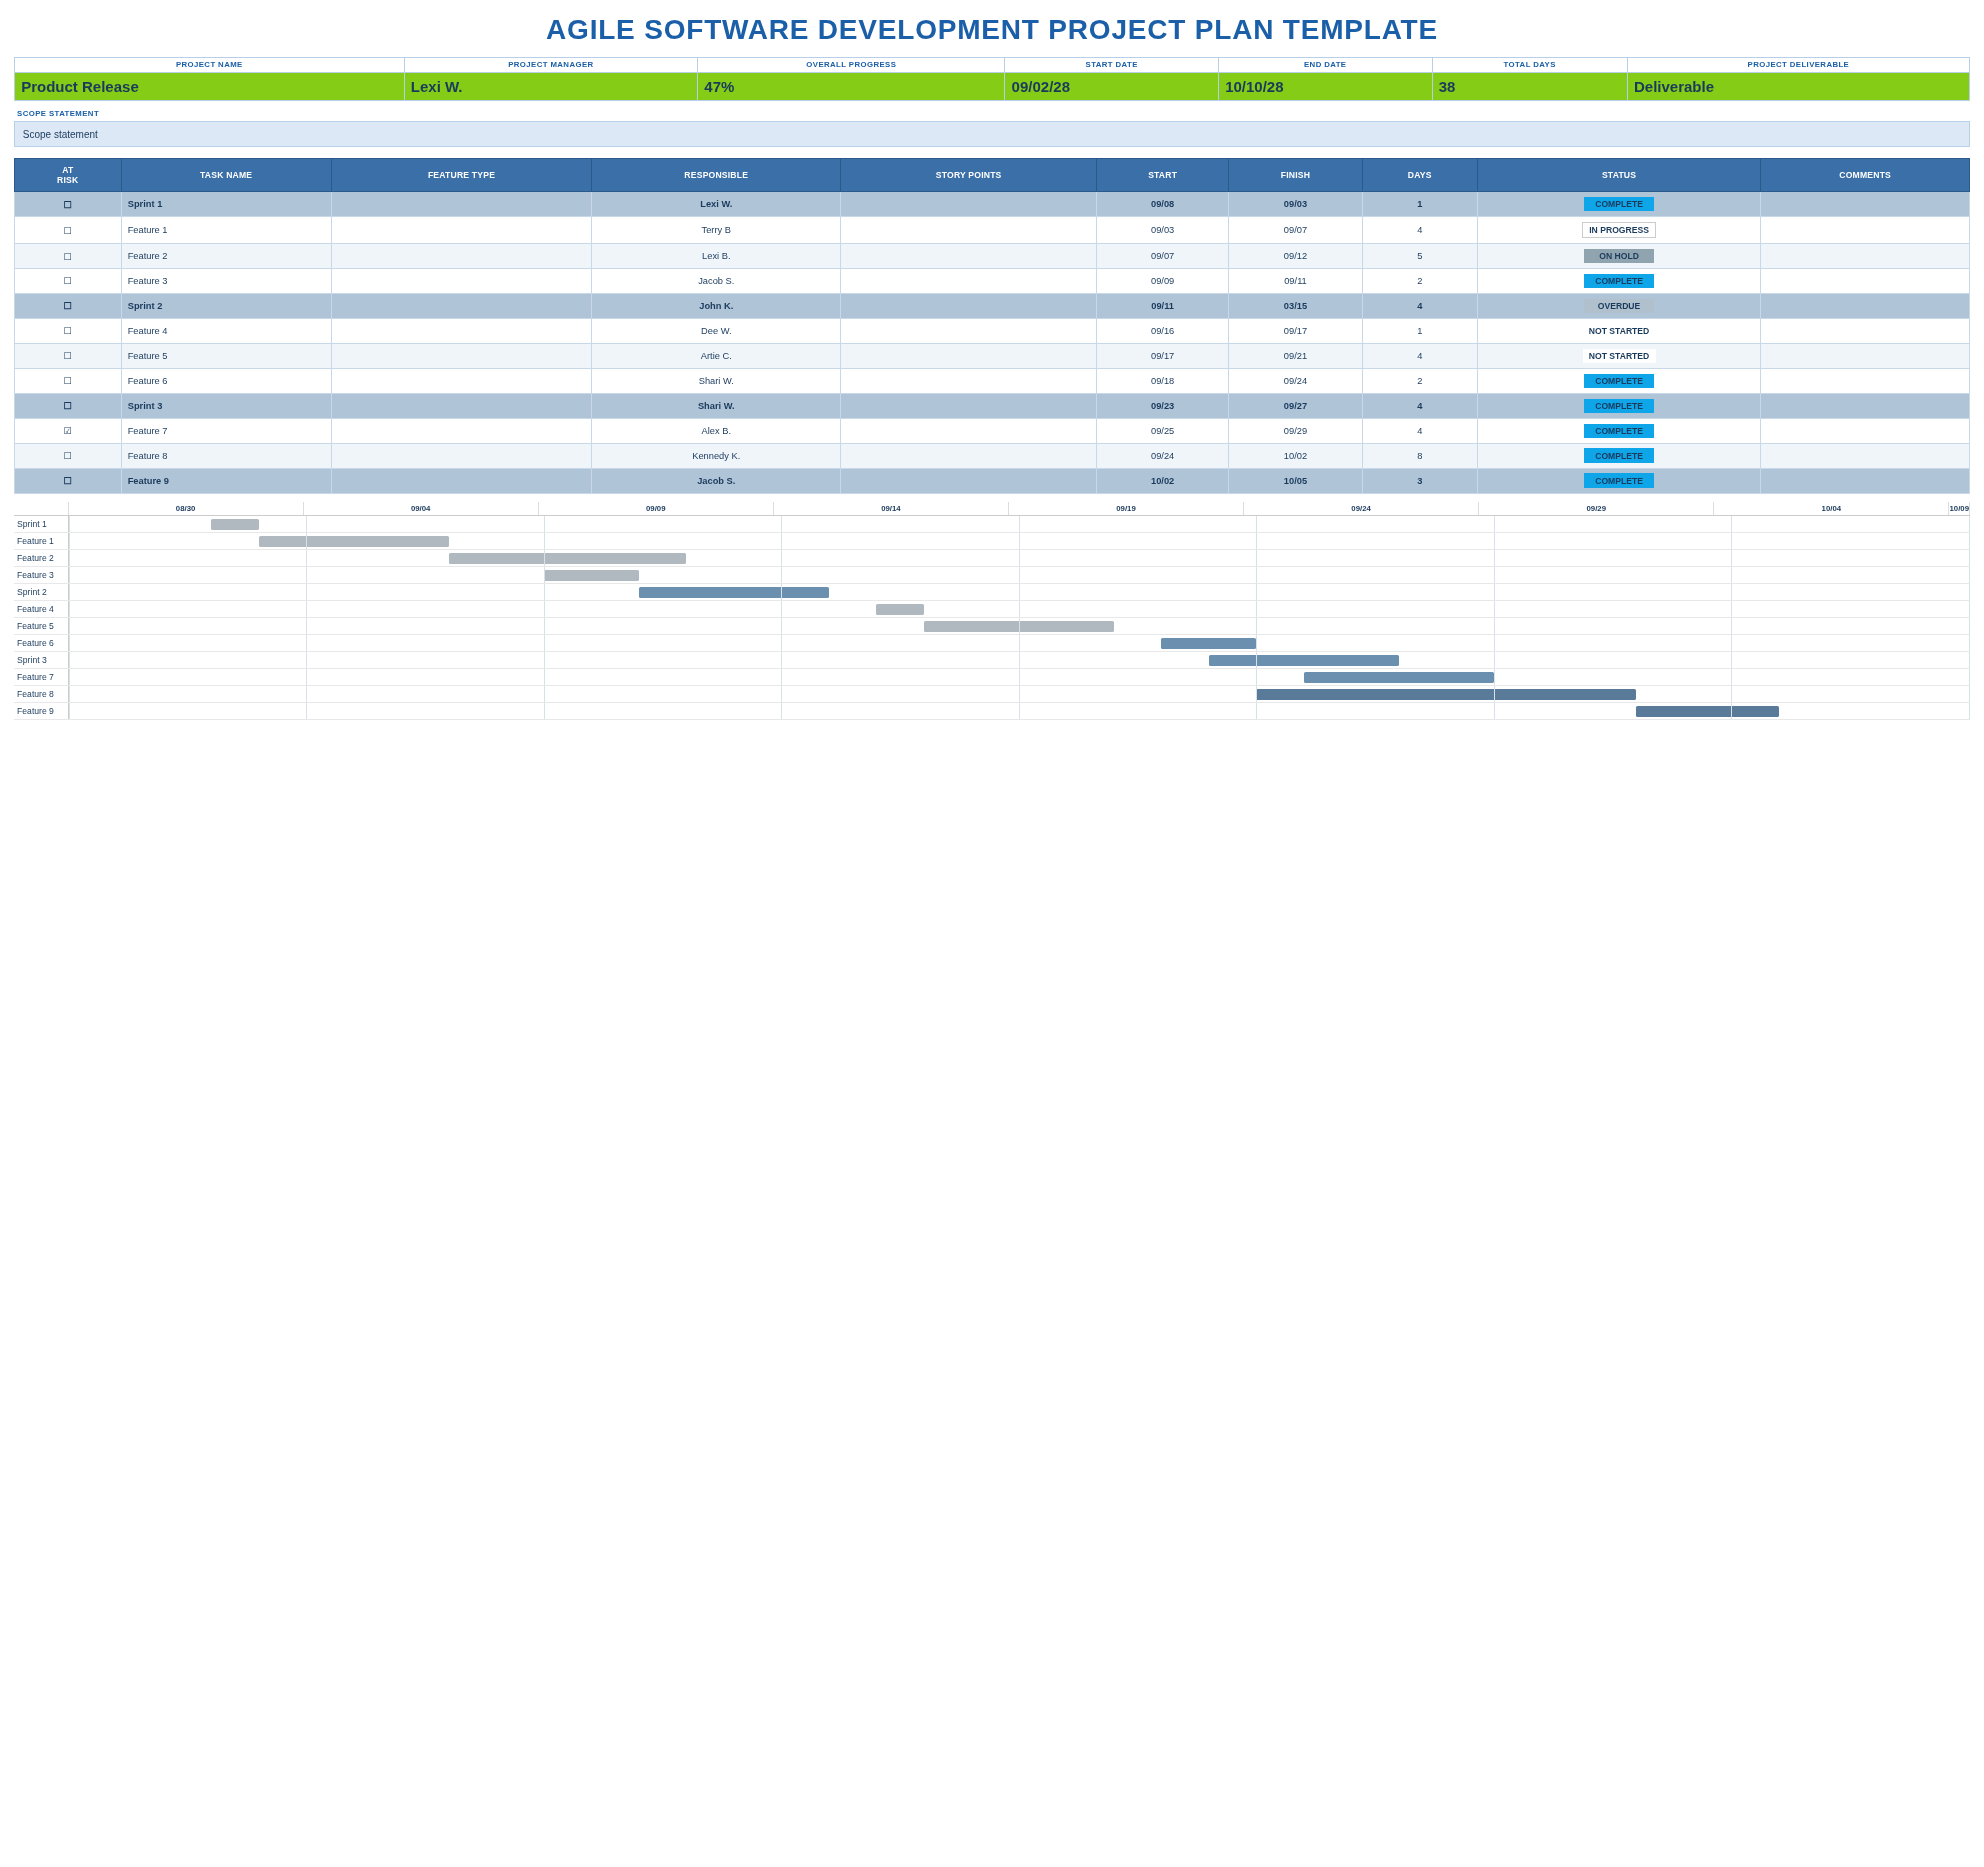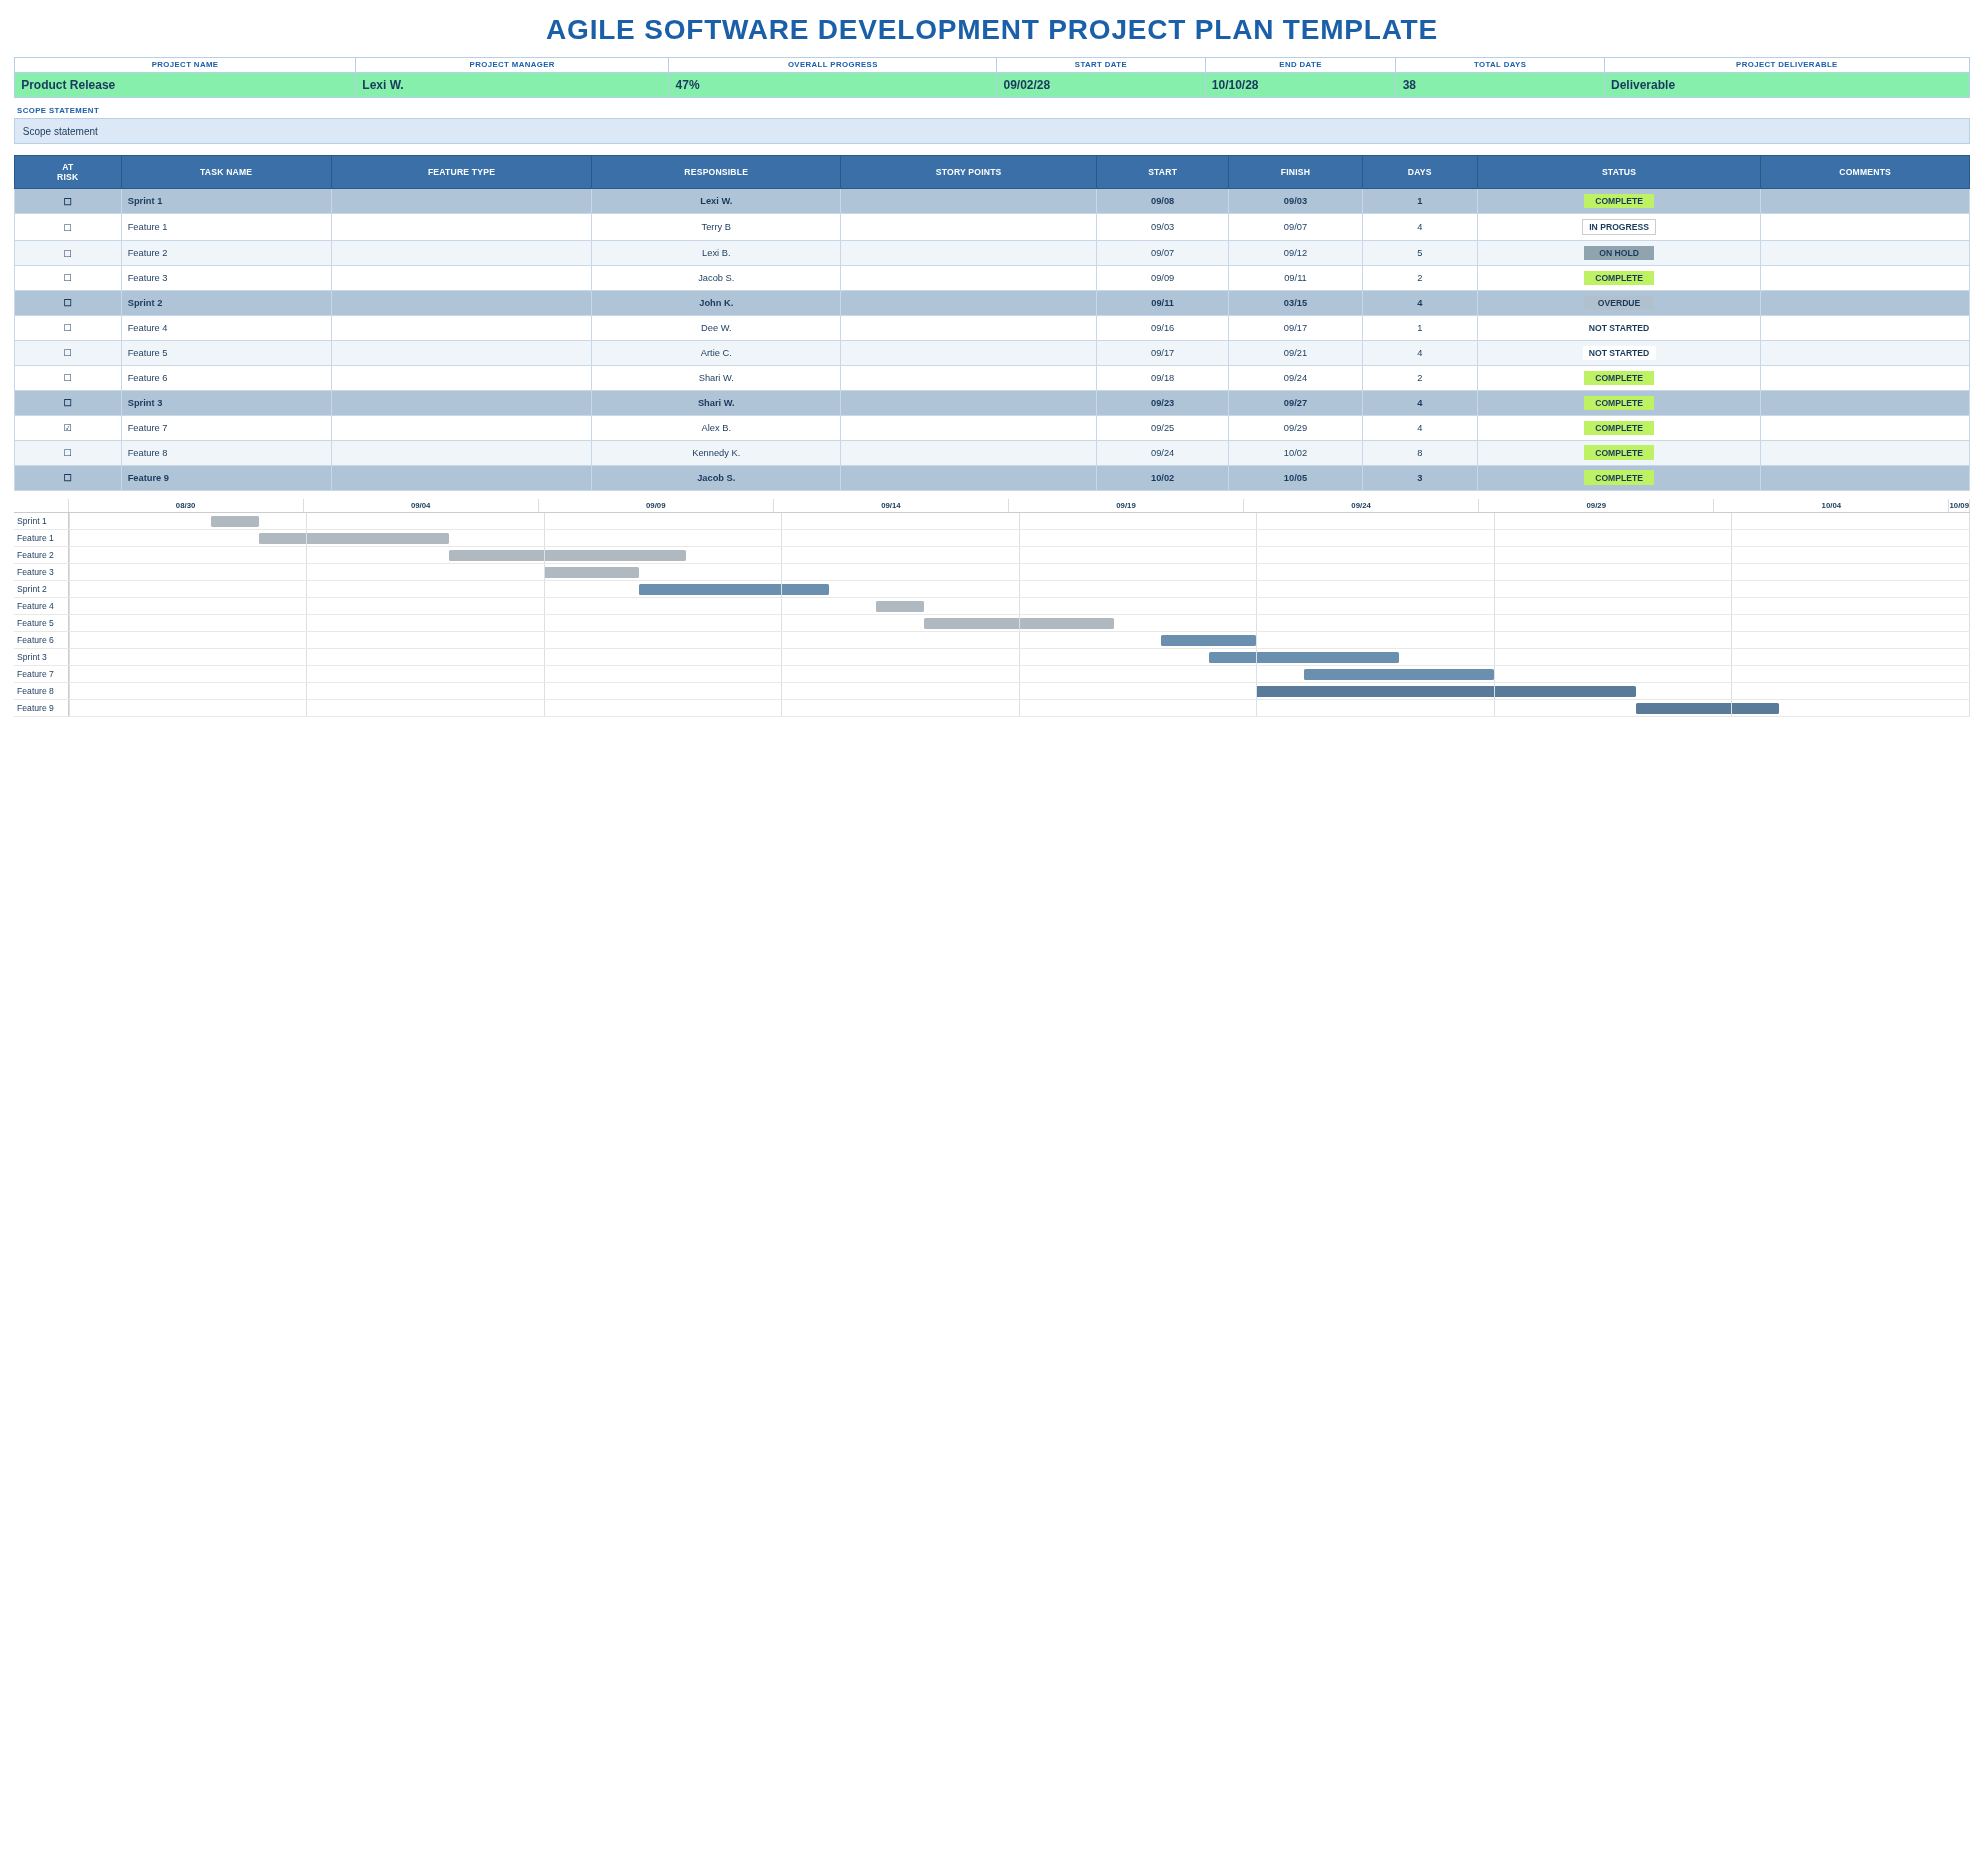--- a/index.html
+++ b/index.html
@@ -31,23 +31,23 @@
       background: #fff;
       color: #1a5fa8;
       font-size: 7.8px;
       font-weight: 700;
       text-transform: uppercase;
       padding: 2.3px 6.2px;
       border: 0.8px solid #b8cfe8;
       letter-spacing: 0.4px;
     }
     .project-info-table td {
-      background: #86efac;
+      background: #84cc16;
       color: #1a3a5c;
-      font-size: 12px;
+      font-size: 15px;
       font-weight: 600;
       padding: 5.4px 6.2px;
       border: 0.8px solid #b8cfe8;
     }
 
     
     .scope-label {
       color: #1a5fa8;
       font-size: 7.8px;
       font-weight: 700;
@@ -103,21 +103,21 @@
     }
 
     .status-badge {
       display: inline-block;
       padding: 2.3px 6.2px;
       font-size: 8.6px;
       font-weight: 700;
       text-align: center;
       min-width: 70px;
     }
-    .status-complete { background: #bef264; color: #1a3a5c; }
+    .status-complete { background: #0ea5e9; color: #1a3a5c; }
     .status-inprogress { background: #fff; color: #1a3a5c; border: 0.8px solid #ccc; }
     .status-onhold { background: #90a4b0; color: #1a3a5c; }
     .status-overdue { background: #b0c0cc; color: #1a3a5c; }
     .status-notstarted { background: #fff; color: #1a3a5c; }
 
     .checkbox-cell {
       text-align: center;
       font-size: 11px;
     }
 

